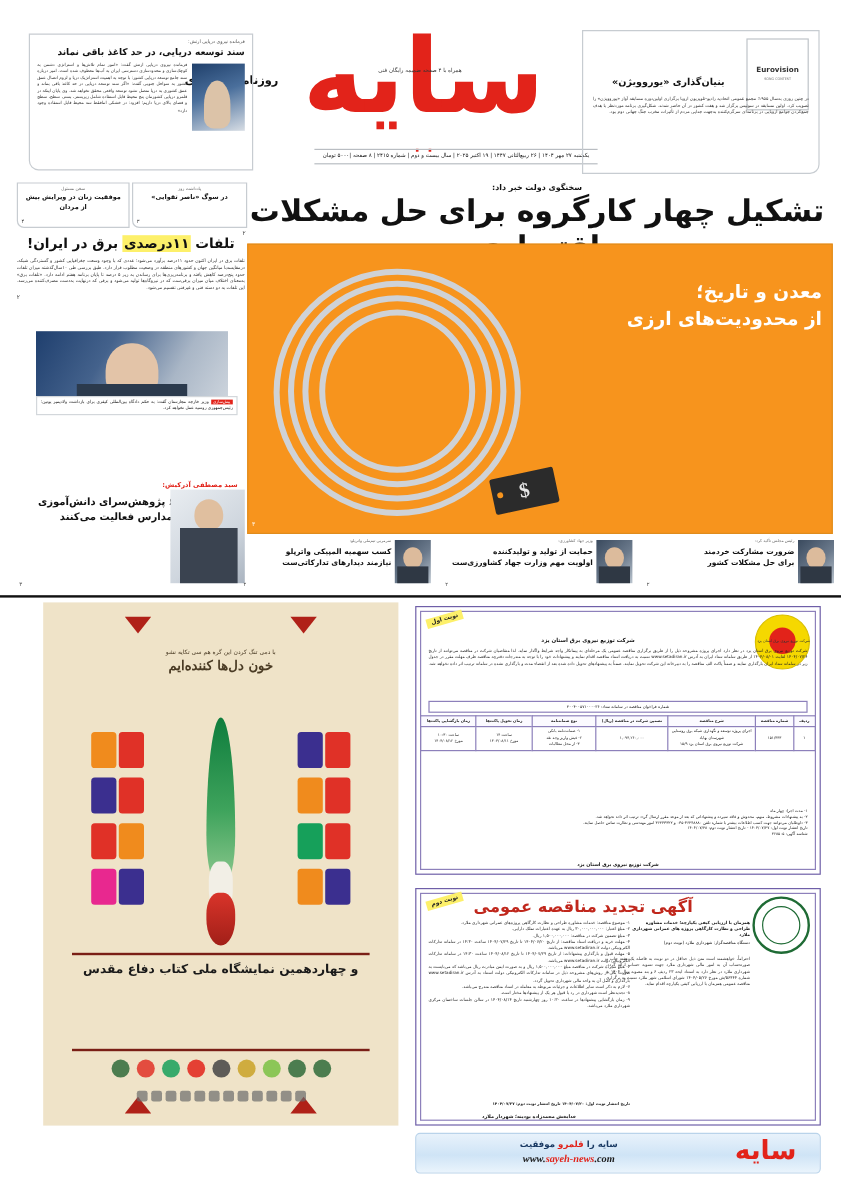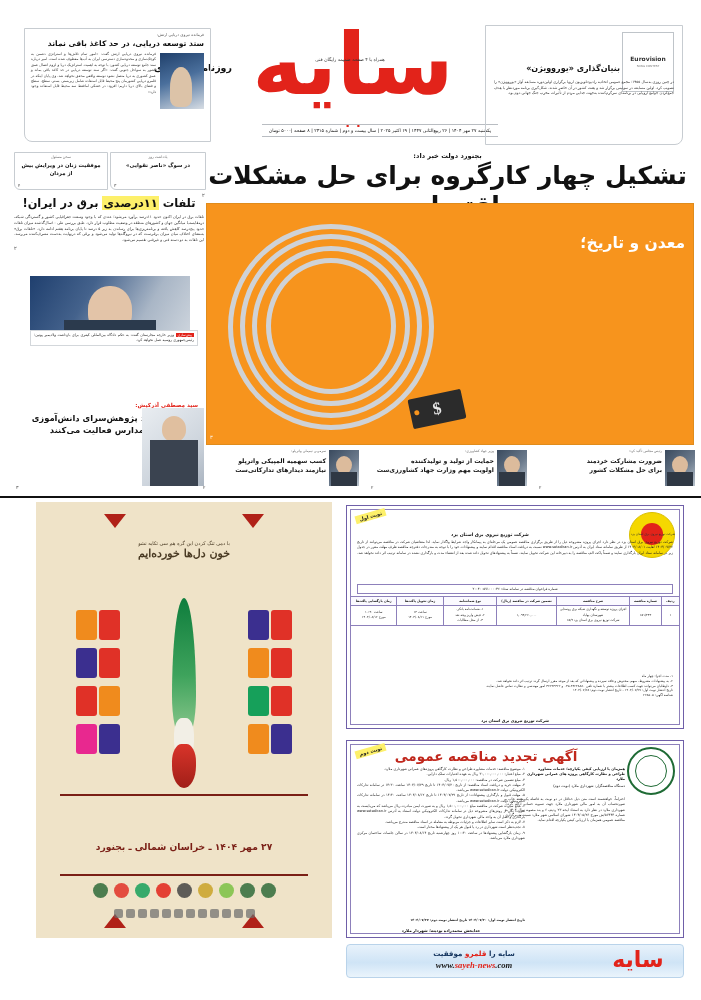--- a/index.html
+++ b/index.html
@@ -41,21 +41,21 @@
     border-radius:50% 50% 8px 8px;background:#dcc3a8;}
   .tl-art .bd{position:absolute;right:54px;left:6px;top:23px;font-size:3.6px;line-height:5.4px;
     text-align:justify;color:#333;}
 
   
   .tr-ad{position:absolute;left:485px;top:25px;width:196px;height:118px;
     border:1px solid #c7ccd1;border-radius:0 0 8px 0;}
   .tr-ad .logo{position:absolute;right:8px;top:6px;width:50px;height:58px;border:1px solid #bfc4c9;background:#fff;}
   .tr-ad .logo .lt{position:absolute;left:0;right:0;top:22px;text-align:center;font-size:6px;font-weight:700;color:#333;}
   .tr-ad .logo .ls{position:absolute;left:0;right:0;top:31px;text-align:center;font-size:2.8px;color:#777;}
-  .tr-ad .h{position:absolute;right:62px;left:8px;top:38px;font-size:8px;font-weight:700;text-align:right;}
+  .tr-ad .h{position:absolute;right:62px;left:8px;top:38px;font-size:8px;font-weight:700;text-align:center;}
   .tr-ad .bd{position:absolute;right:8px;left:8px;top:54px;font-size:3.7px;line-height:5.6px;
     text-align:justify;color:#333;}
 
   
   .hl-kicker{position:absolute;left:200px;top:152px;width:495px;text-align:center;
     font-size:6.6px;font-weight:700;color:#111;}
   .hl-main{position:absolute;left:200px;top:161px;width:495px;text-align:center;
     font-size:25px;font-weight:700;color:#111;line-height:30px;letter-spacing:-.3px;}
   .hl-pnum{position:absolute;left:202px;top:192px;font-size:5px;color:#444;direction:ltr;}
 
@@ -214,39 +214,40 @@
     <div class="tr-ad">
       <div class="logo">
         <div class="lt">Eurovision</div>
         <div class="ls">SONG CONTEST</div>
       </div>
       <div class="h">بنیان‌گذاری «یوروویژن»</div>
       <div class="bd">در چنین روزی به‌سال ۱۹۵۵؛ مجمع عمومی اتحادیه رادیو-تلویزیون اروپا برگزاری اولین‌دوره مسابقه آواز «یوروویژن» را تصویب کرد. اولین مسابقه در سوئیس برگزار شد و هفت کشور در آن حاضر شدند. شکل‌گیری برنامه موردنظر با هدف جمع‌کردن جوامع اروپایی در برنامه‌ای سرگرم‌کننده به‌جهت جدایی مردم از تأثیرات مخرب جنگ جهانی دوم بود.</div>
     </div>
   </div>
 
-  <div class="hl-kicker">بجنورد دولت خبر داد:</div>
+  <div class="hl-kicker">سخنگوی دولت خبر داد:</div>
   <div class="hl-main">تشکیل چهار کارگروه برای حل مشکلات اقتصادی</div>
   <div class="hl-pnum">۲</div>
 
   <div class="hero">
     <div class="hero-img">
       <div class="coil">
         <i style="left:0;top:0;width:196px;height:196px;border-width:5px;"></i>
         <i style="left:12px;top:10px;width:172px;height:174px;border-width:5px;"></i>
         <i style="left:24px;top:22px;width:148px;height:150px;border-width:5px;"></i>
         <i style="left:38px;top:34px;width:120px;height:126px;border-width:5px;"></i>
       </div>
       <div class="tag">
         <div class="hole"></div>
         <div class="d">$</div>
       </div>
     </div>
     <div class="hero-txt">
       <div>معدن و تاریخ؛</div>
+      <div>از محدودیت‌های ارزی</div>
     </div>
   </div>
   <div class="hero-pn">۳</div>
 
   <div class="sbox" style="left:110px;top:152px;width:94px;height:36px;border-radius:0 0 0 6px;">
     <div class="k">یادداشت روز</div>
     <div class="h">در سوگ «ناصر تقوایی»</div>
     <div class="p">۳</div>
   </div>
 
@@ -329,21 +330,21 @@
   <div class="botline"></div>
 
   <div class="poster">
     <div class="corner c1"></div>
     <div class="corner c2"></div>
     <div class="corner c3"></div>
     <div class="corner c4"></div>
 
     <div class="calig">
       <span class="sm">با دمی تنگ کردن این گره هم سی تکایه نشو</span>
-      <span>خون دل‌ها خورده‌ایم</span>
+      <span>خون دل‌ها کننده‌ایم</span>
     </div>
 
     <div class="bk" style="left:40px;top:108px;">
         <div class="l" style="background:#f08b1d;"></div>
         <div class="r"></div>
       </div>
     <div class="bk" style="left:40px;top:146px;">
         <div class="l" style="background:#3b2f8f;"></div>
         <div class="r"></div>
       </div>
@@ -373,23 +374,23 @@
       </div>
 
     <div class="flame">
       <div class="g"></div>
       <div class="w"></div>
       <div class="r"></div>
     </div>
 
     <div class="hr" style="top:292px;"></div>
     <div class="t1">
+      <div>و چهاردهمین نمایشگاه ملی کتاب دفاع مقدس</div>
     </div>
     <div class="t2">
-      <div>۲۷ مهر ۱۴۰۴ ـ خراسان شمالی ـ بجنورد</div>
     </div>
     <div class="hr" style="top:372px;"></div>
 
     <div class="logos">
       <span></span>
         <span></span>
       <span style="background:#7ac143;"></span>
       <span style="background:#c9a227;"></span>
       <span style="background:#444;"></span>
       <span style="background:#e2231a;"></span>

